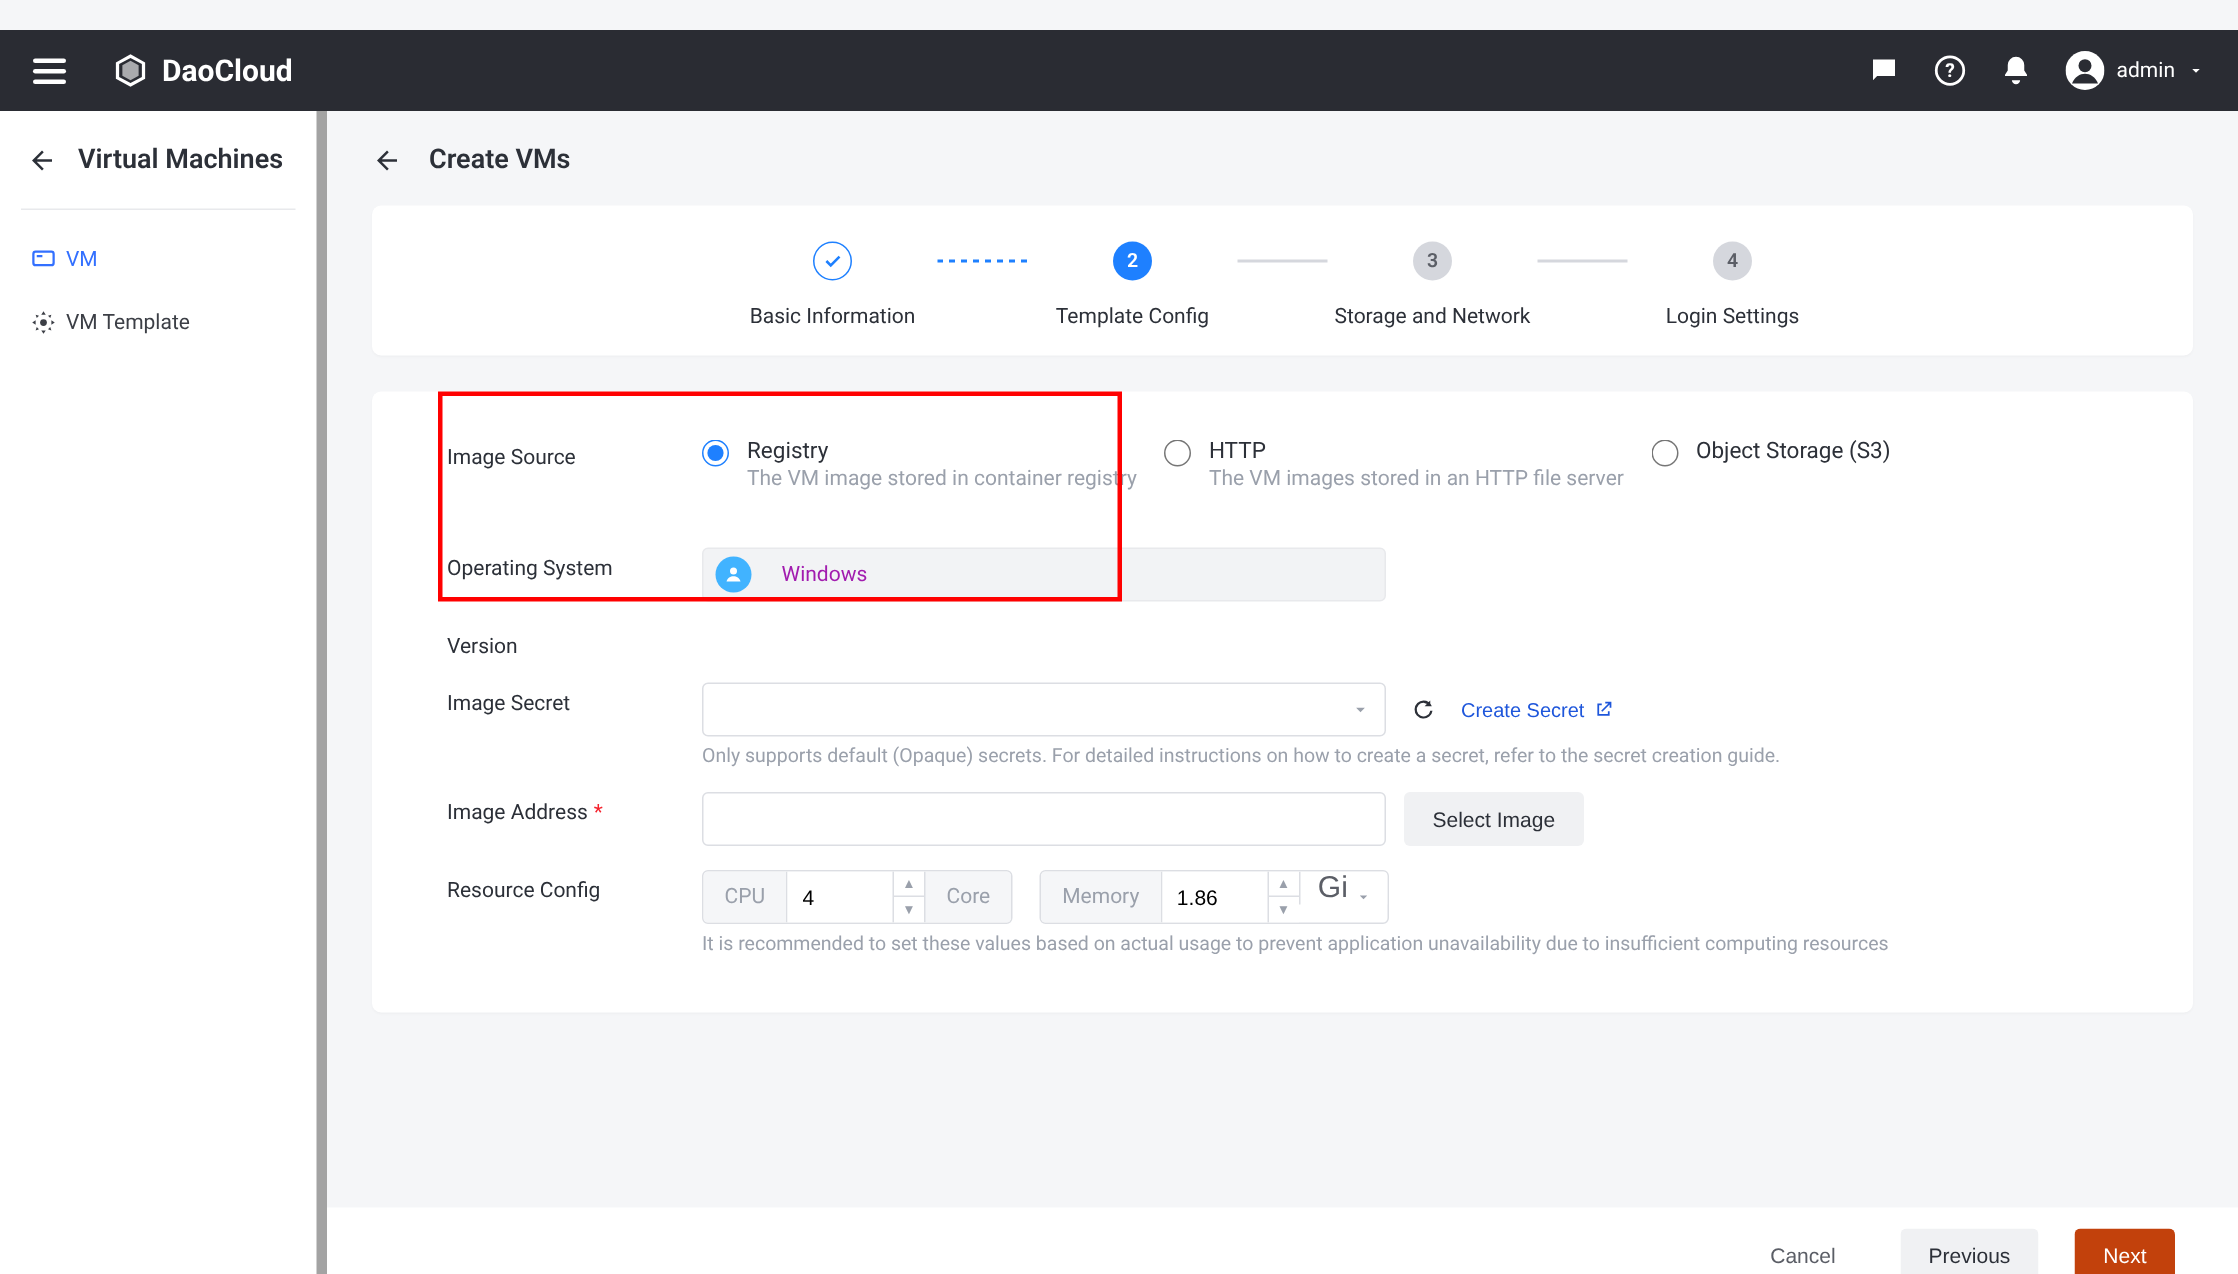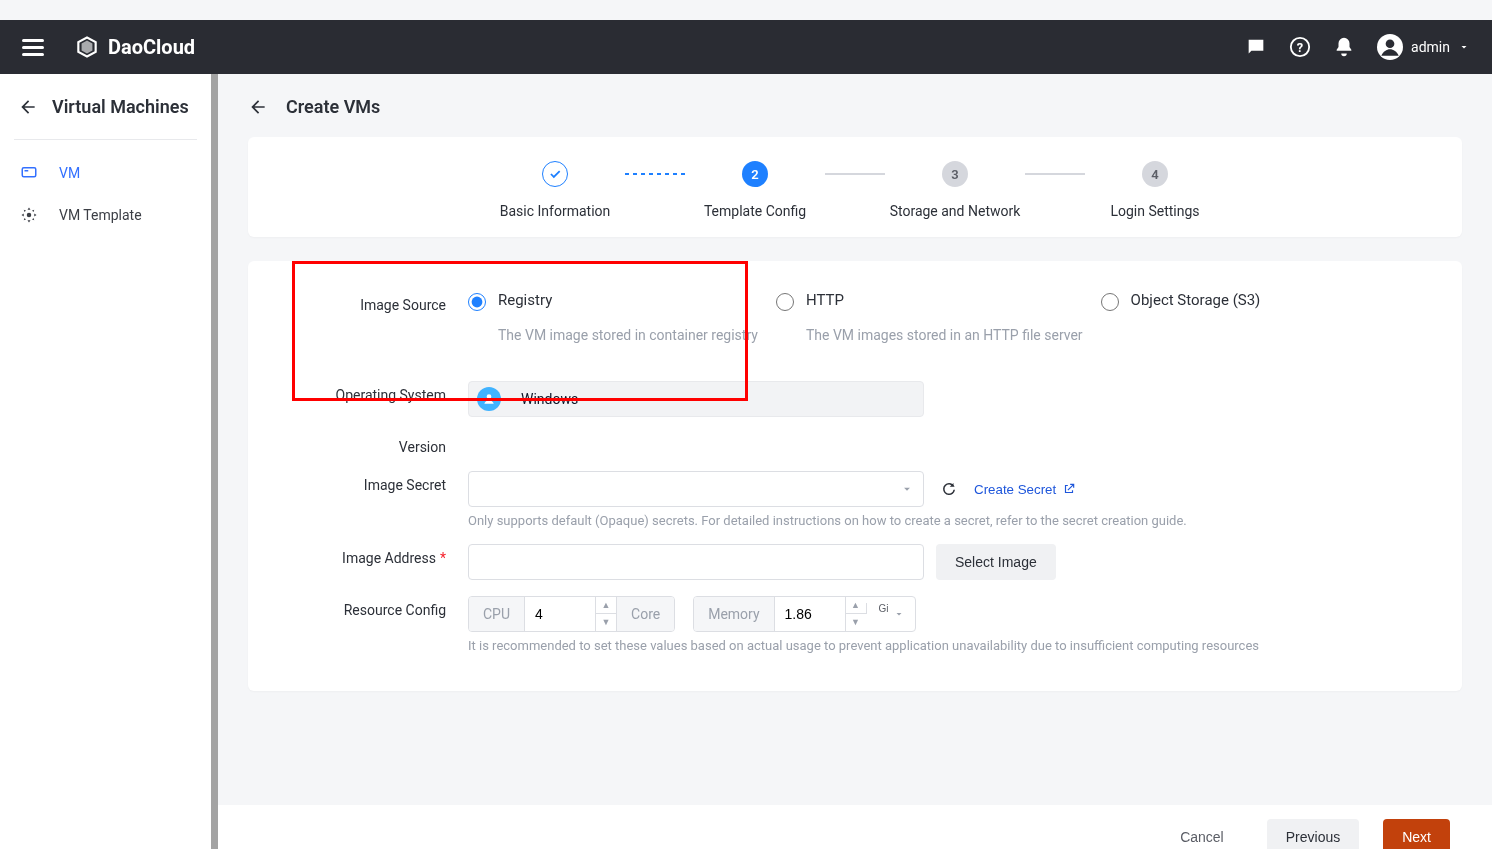--- a/index.html
+++ b/index.html
@@ -15,21 +15,21 @@
 .brand svg { width: 26px; height: 26px; }
 .topbar-icon { cursor: pointer; fill: #fff; }
 .user-chip { display: flex; align-items: center; gap: 8px; cursor: pointer; color: #fff; font-size: 14px; }
 
 
 .layout { display: flex; height: calc(849px - 54px); }
 .sidebar { width: 218px; background: #fff; border-right: 7px solid #a3a3a3; }
 .sidebar-title { display: flex; align-items: center; gap: 14px; padding: 22px 18px; font-size: 18px; font-weight: 600; color: #2c3038; }
 .sidebar-title svg { cursor: pointer; }
 .sidebar-divider { height: 1px; background: #e8e9ec; margin: 0 14px 12px; }
-.nav-item { display: flex; align-items: center; gap: 21px; padding: 12px 20px; font-size: 14px; cursor: pointer; color: #3c3f46; }
+.nav-item { display: flex; align-items: center; gap: 6px; padding: 12px 20px; font-size: 14px; cursor: pointer; color: #3c3f46; }
 .nav-item.active { color: #3370ff; }
 .nav-item svg { width: 18px; height: 18px; }
 
 
 .main { flex: 1; display: flex; flex-direction: column; overflow: hidden; }
 .page-header { display: flex; align-items: center; gap: 18px; padding: 22px 30px 10px; font-size: 18px; font-weight: 600; color: #2c3038; }
 .page-header svg { cursor: pointer; }
 .content-scroll { flex: 1; overflow-y: auto; padding: 10px 30px 0; position: relative; }
 
 
@@ -42,50 +42,50 @@
 .step-circle.current { background: #1e80ff; color: #fff; }
 .step-circle.todo { background: #d5d7dd; color: #5b5e66; }
 .connector { flex: 0 0 60px; height: 2px; margin-top: 12px; }
 .connector.dotted { background: repeating-linear-gradient(90deg,#1e80ff 0 4px,transparent 4px 8px); }
 .connector.solid { background: #d5d7dd; }
 .step-label { margin-top: 16px; font-size: 14px; color: #2c3038; text-align:center; white-space:nowrap; }
 
 
 .form-card { padding: 22px 50px 30px 50px; position: relative; }
 .form-row { display: flex; align-items: flex-start; padding: 8px 0; }
-.form-label { width: 170px; text-align: right; padding-right: 22px; padding-top: 6px; font-size: 14px; color: #2c3038; }
+.form-label { width: 170px; padding-right: 22px; padding-top: 6px; font-size: 14px; color: #2c3038; }
 .form-label .req { color: #f5222d; margin-left: 4px; }
 .form-control { flex: 1; }
 .radio-group { display:flex; flex-direction:row; gap:18px; }
 .radio-item { display: flex; gap: 12px; align-items: flex-start; }
 .radio-item input[type=radio] { width:18px; height:18px; accent-color:#1e80ff; margin-top:2px; cursor:pointer; }
 .radio-title { font-size: 15px; color:#2c3038; }
-.radio-desc { font-size: 14px; color:#9aa0ab; margin-top:18px; }
+.radio-desc { font-size: 14px; color:#9aa0ab; margin-top:2px; }
 .highlight-box { position:absolute; border:3px solid #ff0000; pointer-events:none; }
 
 .input, .select { width: 456px; height: 36px; border: 1px solid #dcdee3; border-radius: 4px; padding: 0 12px; font-size: 14px; color:#2c3038; background:#fff; }
-.input.disabled, .select.disabled { background:#f2f3f5; color:#0f172a; border-color:#e8e9ec; }
+.input.disabled, .select.disabled { background:#f2f3f5; color:#a21caf; border-color:#e8e9ec; }
 .with-icon { display:flex; align-items:center; gap:10px; }
 .os-icon{ width:24px;height:24px;border-radius:50%;background:#41b3ff;display:flex;align-items:center;justify-content:center;margin-left:8px;}
 .btn { height:36px; padding:0 18px; border-radius:4px; font-size:14px; border:1px solid transparent; cursor:pointer; display:inline-flex; align-items:center; }
 .btn-default { background:#f0f1f3; color:#2c3038; }
 .btn-link { color:#1e56db; background:none; border:none; display:inline-flex; align-items:center; gap:6px; }
 .helper-text { font-size:13px; color:#9aa0ab; margin-top:6px; }
 .select-wrap{position:relative;display:inline-block;}
 .select-wrap .chev{position:absolute;right:10px;top:50%;transform:translateY(-50%);pointer-events:none;}
 
 .res-row{display:flex;gap:18px;align-items:center;}
 .input-group{display:flex;border:1px solid #dcdee3;border-radius:4px;overflow:hidden;height:36px;}
 .input-group .addon{background:#f5f6f8;color:#9aa0ab;padding:0 14px;display:flex;align-items:center;font-size:14px;border-right:1px solid #dcdee3;}
 .input-group .addon.right{border-right:none;border-left:1px solid #dcdee3;}
 .input-group input{border:none;width:70px;padding:0 10px;font-size:14px;outline:none;}
 .spinner-btns{display:flex;flex-direction:column;border-left:1px solid #dcdee3;}
 .spinner-btns button{border:none;background:#fff;width:20px;height:18px;font-size:9px;color:#9aa0ab;cursor:pointer;padding:0;line-height:1;}
 .spinner-btns button:first-child{border-bottom:1px solid #dcdee3;}
-.unit-select{border:none;border-left:1px solid #dcdee3;background:#fff;padding:0 26px 0 12px;font-size:10px;color:#5b5e66;appearance:none;}
+.unit-select{border:none;border-left:1px solid #dcdee3;background:#fff;padding:0 26px 0 12px;font-size:20px;color:#5b5e66;appearance:none;}
 
 
 .footer-bar{height:64px;background:#fff;display:flex;align-items:center;justify-content:flex-end;gap:24px;padding:0 42px;}
 .btn-text{background:none;color:#5b5e66;}
 .btn-primary{background:#c2410c;color:#fff;}
 
 
 .content-scroll::-webkit-scrollbar{width:16px;}
 .content-scroll::-webkit-scrollbar-thumb{background:#c7c9cf;border:3px solid #f5f6f8;border-radius:8px;}
 .content-scroll::-webkit-scrollbar-button{height:16px;background:#f5f6f8;}

